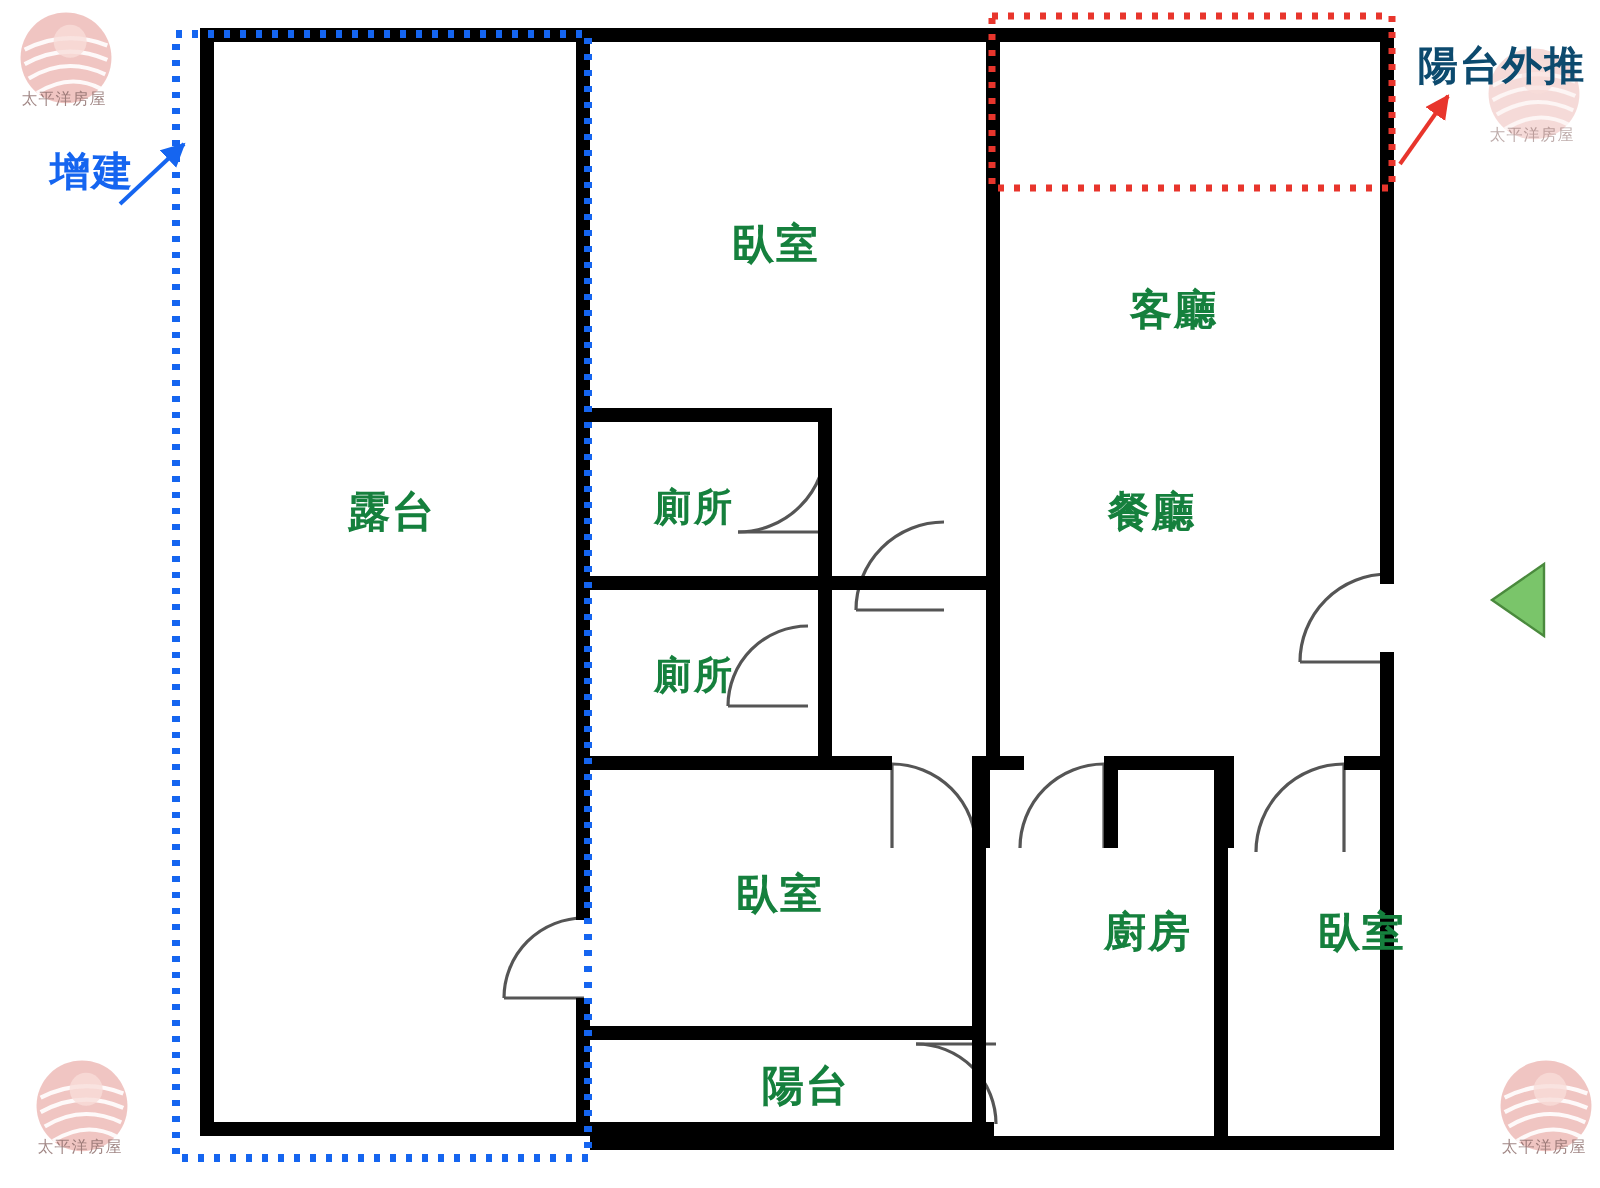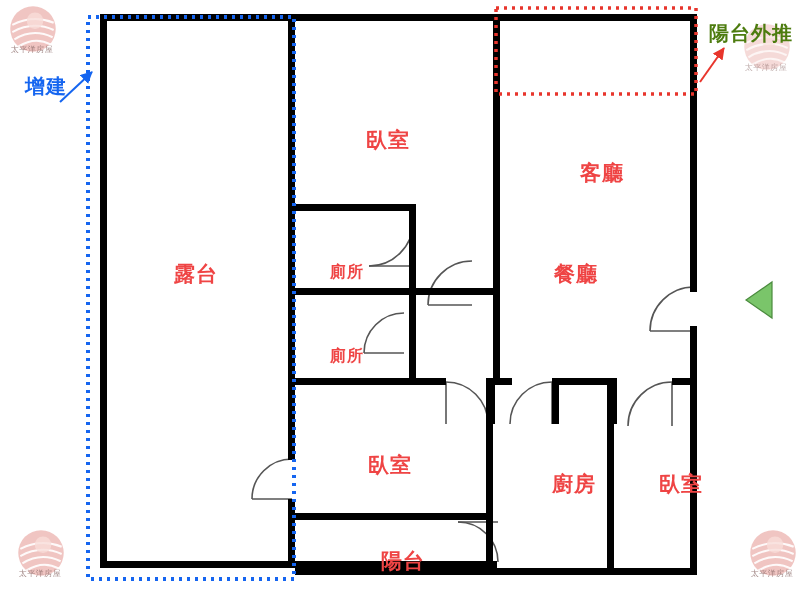--- a/index.html
+++ b/index.html
@@ -21,40 +21,39 @@
     position: absolute;
     left: 0;
     top: 0;
     width: 800px;
     height: 594px;
   }
   .room-label {
     position: absolute;
     font-family: "DejaVu Sans", "Liberation Sans", sans-serif;
     font-weight: bold;
-    color: #ef4444;
+    color: #15803d;
     white-space: nowrap;
     letter-spacing: 1px;
     transform: translate(-50%, -50%);
     pointer-events: none;
-    margin-top: 18px;
   }
   .room-label.big { font-size: 21px; }
-  .room-label.mid { font-size: 16px; }
+  .room-label.mid { font-size: 19px; }
   .annot {
     position: absolute;
     font-family: "DejaVu Sans", "Liberation Sans", sans-serif;
     font-weight: bold;
     font-size: 20px;
     white-space: nowrap;
     transform: translate(-50%, -50%);
     letter-spacing: 1px;
   }
   .annot.blue { color: #1565f0; }
-  .annot.red  { color: #4d7c0f; }
+  .annot.red  { color: #0c4a6e; }
   .watermark {
     position: absolute;
     width: 62px;
     height: 62px;
     opacity: 0.75;
   }
   .wm-text {
     position: absolute;
     font-size: 8px;
     color: #8a6a68;
@@ -220,21 +219,21 @@
         <path d="M16 45 Q32 35 47 43"></path>
     </g>
     <circle cx="32" cy="20" r="8" fill="#f6d2cd" opacity="0.8"></circle>
   </svg>
   <div class="wm-text" style="left:772px; top:568px;">太平洋房屋</div>
 
   <div class="room-label big" style="left:196px; top:256px;">露台</div>
   <div class="room-label big" style="left:388px; top:122px;">臥室</div>
   <div class="room-label mid" style="left:347px; top:254px;">廁所</div>
   <div class="room-label mid" style="left:347px; top:338px;">廁所</div>
-  <div class="room-label big" style="left:602px; top:155px;">客廳</div>
+  <div class="room-label big" style="left:587px; top:155px;">客廳</div>
   <div class="room-label big" style="left:576px; top:256px;">餐廳</div>
   <div class="room-label big" style="left:390px; top:447px;">臥室</div>
   <div class="room-label big" style="left:403px; top:543px;">陽台</div>
   <div class="room-label big" style="left:574px; top:466px;">廚房</div>
   <div class="room-label big" style="left:681px; top:466px;">臥室</div>
 
   <div class="annot blue" style="left:46px; top:70px;margin-top:16px;">增建</div>
   <div class="annot red" style="left:751px; top:33px;">陽台外推</div>
 
 </div>

